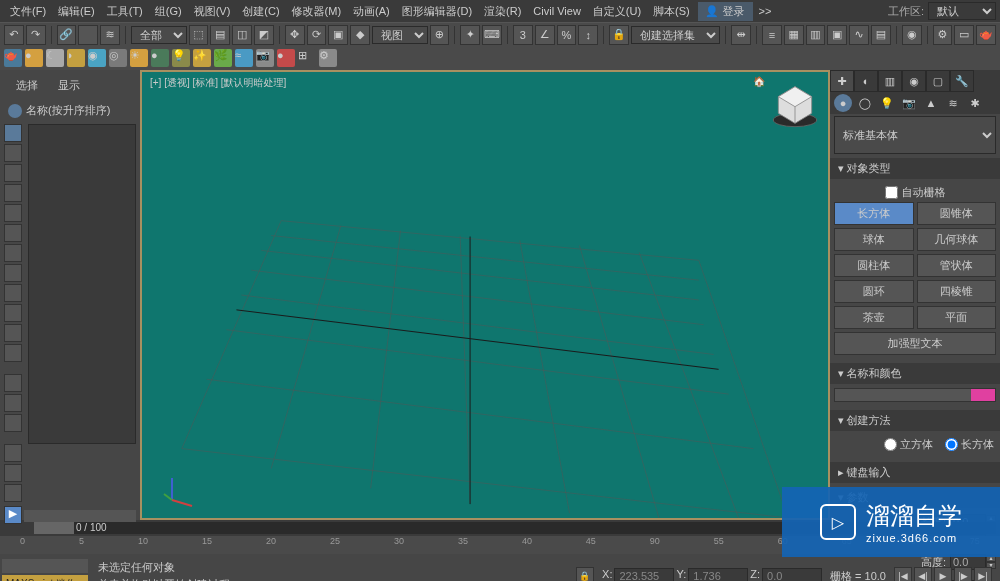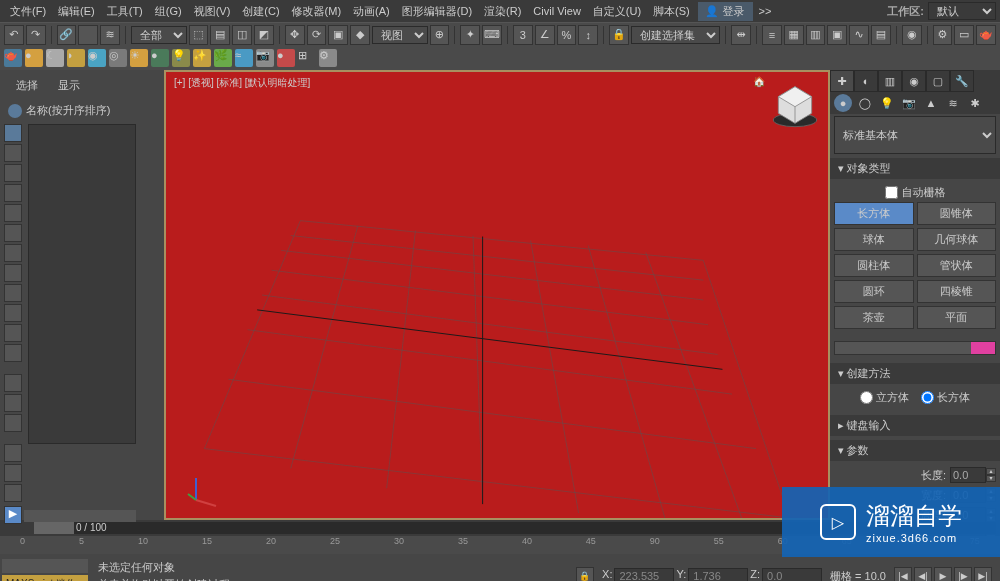--- a/index.html
+++ b/index.html
@@ -3,21 +3,21 @@
   <meta charset="utf-8">
   <style>
     * { margin: 0; padding: 0; box-sizing: border-box; font-family: "Microsoft YaHei", sans-serif; font-size: 11px; }
     body { width: 1000px; height: 581px; background: #464646; color: #ccc; overflow: hidden; position: relative; }
     
     
     .menubar { height: 22px; background: #3a3a3a; display: flex; align-items: center; padding: 6px 4px; gap: 0; }
     .menubar-item { padding: 2px 6px; cursor: pointer; }
     .login-item { background: #4a5a6a; padding: 2px 8px; margin-left: 2px; }
     .workspace-select { margin-left: auto; display: flex; align-items: center; gap: 4px; }
-    .workspace-label { color: #aaa; font-weight: bold; }
+    .workspace-label { color: #aaa; }
     .workspace-dropdown { background: #3a3a3a; border: 1px solid #2a2a2a; color: #ccc; padding: 1px 20px 1px 4px; }
     
     
     .toolbar { height: 24px; background: #4a4a4a; display: flex; align-items: center; padding: 0 4px; gap: 2px; border-top: 1px solid #555; }
     .tool-btn { width: 20px; height: 20px; background: #555; border: 1px solid #333; display: flex; align-items: center; justify-content: center; cursor: pointer; }
     .tool-sep { width: 1px; height: 18px; background: #333; margin: 0 3px; }
     .tool-dropdown { background: #4a4a4a; border: 1px solid #2a2a2a; color: #ccc; padding: 1px 4px; height: 18px; }
     
     
     .toolbar2 { height: 24px; background: #4a4a4a; display: flex; align-items: center; padding: 0 4px; gap: 3px; }
@@ -32,21 +32,21 @@
     .left-tab { cursor: pointer; }
     .scene-label { padding: 6px 4px; display: flex; align-items: center; gap: 4px; }
     .scene-icon { width: 14px; height: 14px; background: #5a7a9a; border-radius: 50%; }
     .left-tools { width: 20px; display: flex; flex-direction: column; gap: 2px; }
     .left-tool-btn { width: 18px; height: 18px; background: #555; border: 1px solid #333; cursor: pointer; }
     .left-panel-body { display: flex; gap: 4px; }
     .left-panel-main { flex: 1; background: #3a3a3a; border: 1px solid #2a2a2a; height: 320px; }
     .scroll-h { height: 12px; background: #555; margin-top: 4px; }
     
     
-    .viewport { flex: 1; background: #b91c1c; border: 2px solid #a89060; position: relative; margin-left: 24px; }
+    .viewport { flex: 1; background: #0f766e; border: 2px solid #a89060; position: relative; }
     .viewport-label { position: absolute; top: 4px; left: 8px; color: #ccc; font-size: 10px; }
     .viewcube { position: absolute; top: 8px; right: 8px; width: 50px; height: 50px; }
     .home-icon { position: absolute; top: 4px; right: 62px; font-size: 10px; }
     .grid-svg { position: absolute; top: 0; left: 0; width: 100%; height: 100%; }
     .axis-gizmo { position: absolute; bottom: 8px; left: 20px; }
     .arrow-line { position: absolute; pointer-events: none; }
     
     
     .right-panel { width: 170px; background: #464646; display: flex; flex-direction: column; }
     .right-tabs { height: 22px; display: flex; background: #3a3a3a; }
@@ -58,21 +58,21 @@
     .category-dropdown { width: 100%; background: #4a4a4a; border: 1px solid #2a2a2a; color: #ccc; padding: 11px 4px; margin: 2px 0; }
     .rollout { margin: 2px 0; }
     .rollout-header { background: #3a3a3a; padding: 3px 8px; cursor: pointer; }
     .rollout-body { padding: 4px; }
     .checkbox-row { display: flex; align-items: center; gap: 4px; padding: 2px 0; justify-content: center; }
     .obj-type-grid { display: grid; grid-template-columns: 1fr 1fr; gap: 3px; }
     .obj-type-btn { background: #555; border: 1px solid #333; padding: 3px 4px; text-align: center; cursor: pointer; }
     .obj-type-btn.selected { background: #5a8ac8; }
     .obj-type-btn.wide { grid-column: span 2; }
     .color-swatch { width: 100%; height: 14px; background: linear-gradient(to right, #555 85%, #e040a0 85%); border: 1px solid #333; }
-    .radio-row { display: flex; gap: 12px; justify-content: center; padding: 2px; }
+    .radio-row { display: flex; gap: 12px; justify-content: flex-end; padding: 2px; }
     .radio-item { display: flex; align-items: center; gap: 3px; }
     .param-row { display: flex; align-items: center; justify-content: flex-end; gap: 4px; padding: 2px 0; }
     .param-label { color: #ccc; }
     .spinner { display: flex; align-items: center; }
     .spinner-input { width: 36px; background: #3a3a3a; border: 1px solid #2a2a2a; color: #aaa; padding: 1px 2px; }
     .spinner-btns { display: flex; flex-direction: column; }
     .spinner-btn { width: 10px; height: 7px; background: #555; border: 1px solid #333; font-size: 6px; line-height: 5px; text-align: center; }
     
     
     .timeline { height: 16px; background: #3a3a3a; display: flex; align-items: center; }
@@ -316,25 +316,27 @@
           <div class="obj-type-btn selected">长方体</div>
           <div class="obj-type-btn">圆锥体</div>
           <div class="obj-type-btn">球体</div>
           <div class="obj-type-btn">几何球体</div>
           <div class="obj-type-btn">圆柱体</div>
           <div class="obj-type-btn">管状体</div>
           <div class="obj-type-btn">圆环</div>
           <div class="obj-type-btn">四棱锥</div>
           <div class="obj-type-btn">茶壶</div>
           <div class="obj-type-btn">平面</div>
+          <div class="obj-type-btn wide">加强型文本</div>
         </div>
       </div>
     </div>
 
     <div class="rollout">
+      <div class="rollout-header">▾ <span>名称和颜色</span></div>
       <div class="rollout-body">
         <div class="color-swatch"></div>
       </div>
     </div>
 
     <div class="rollout">
       <div class="rollout-header">▾ <span>创建方法</span></div>
       <div class="rollout-body">
         <div class="radio-row">
           <label class="radio-item">

